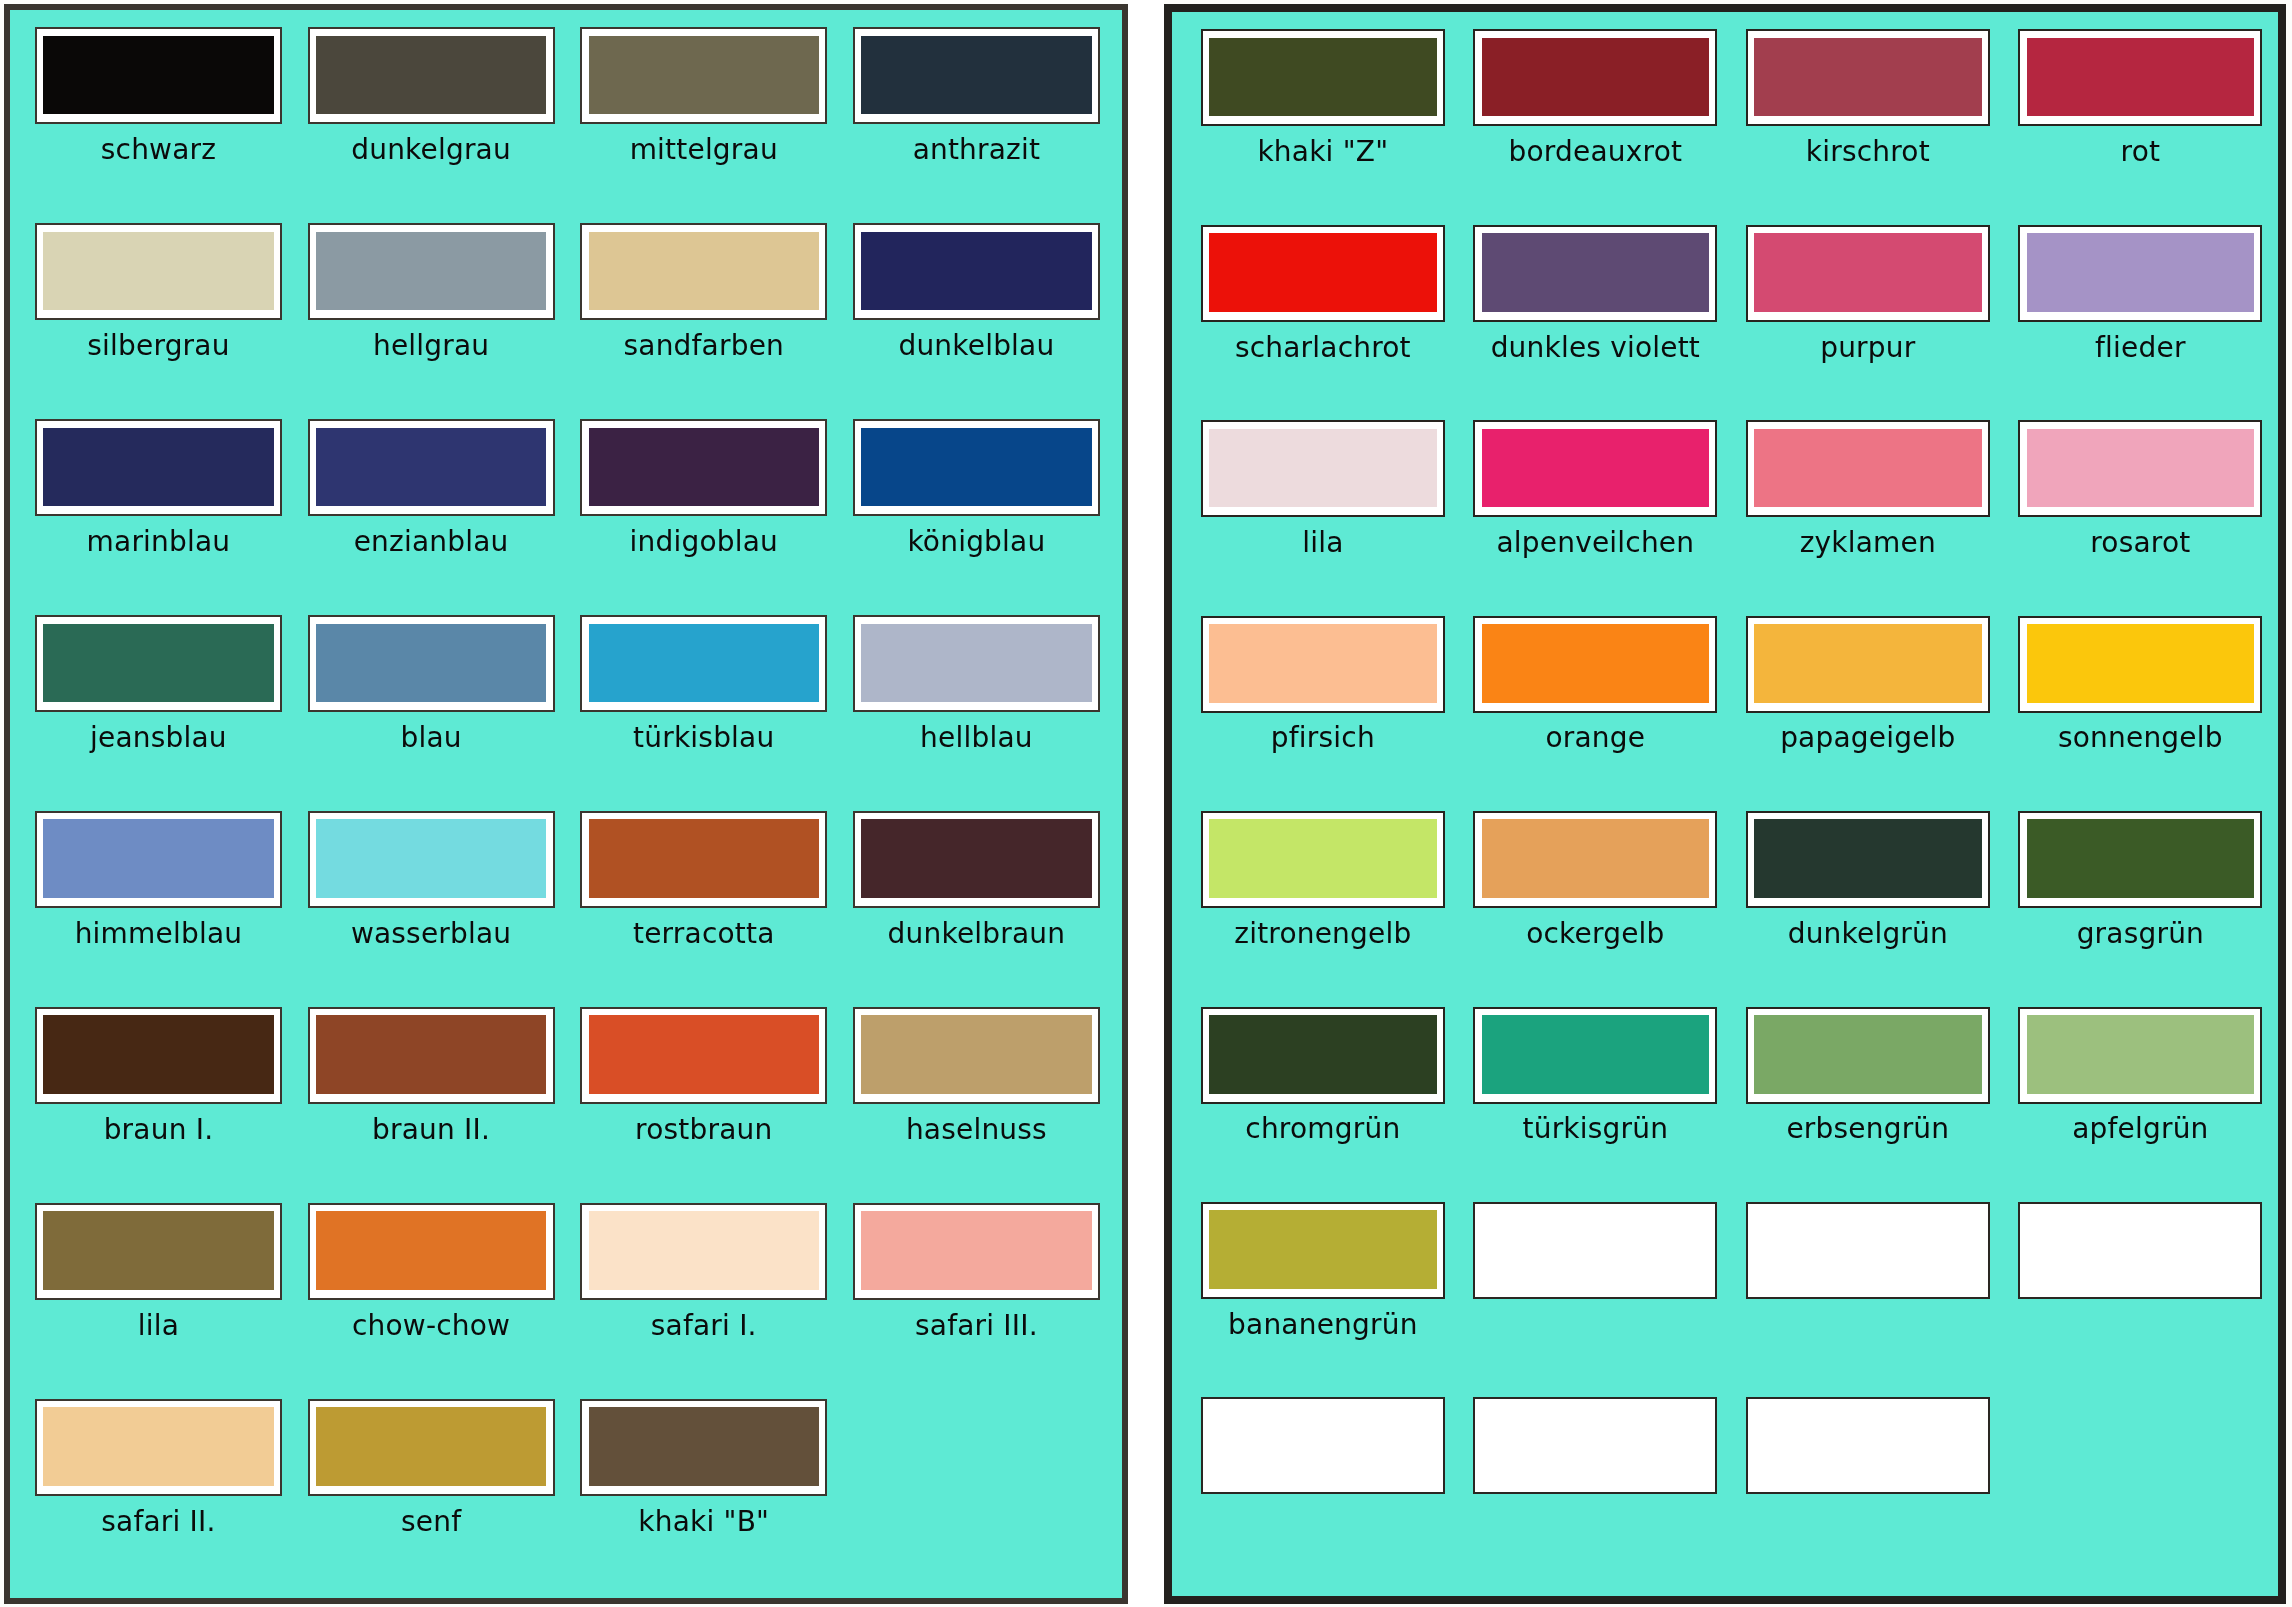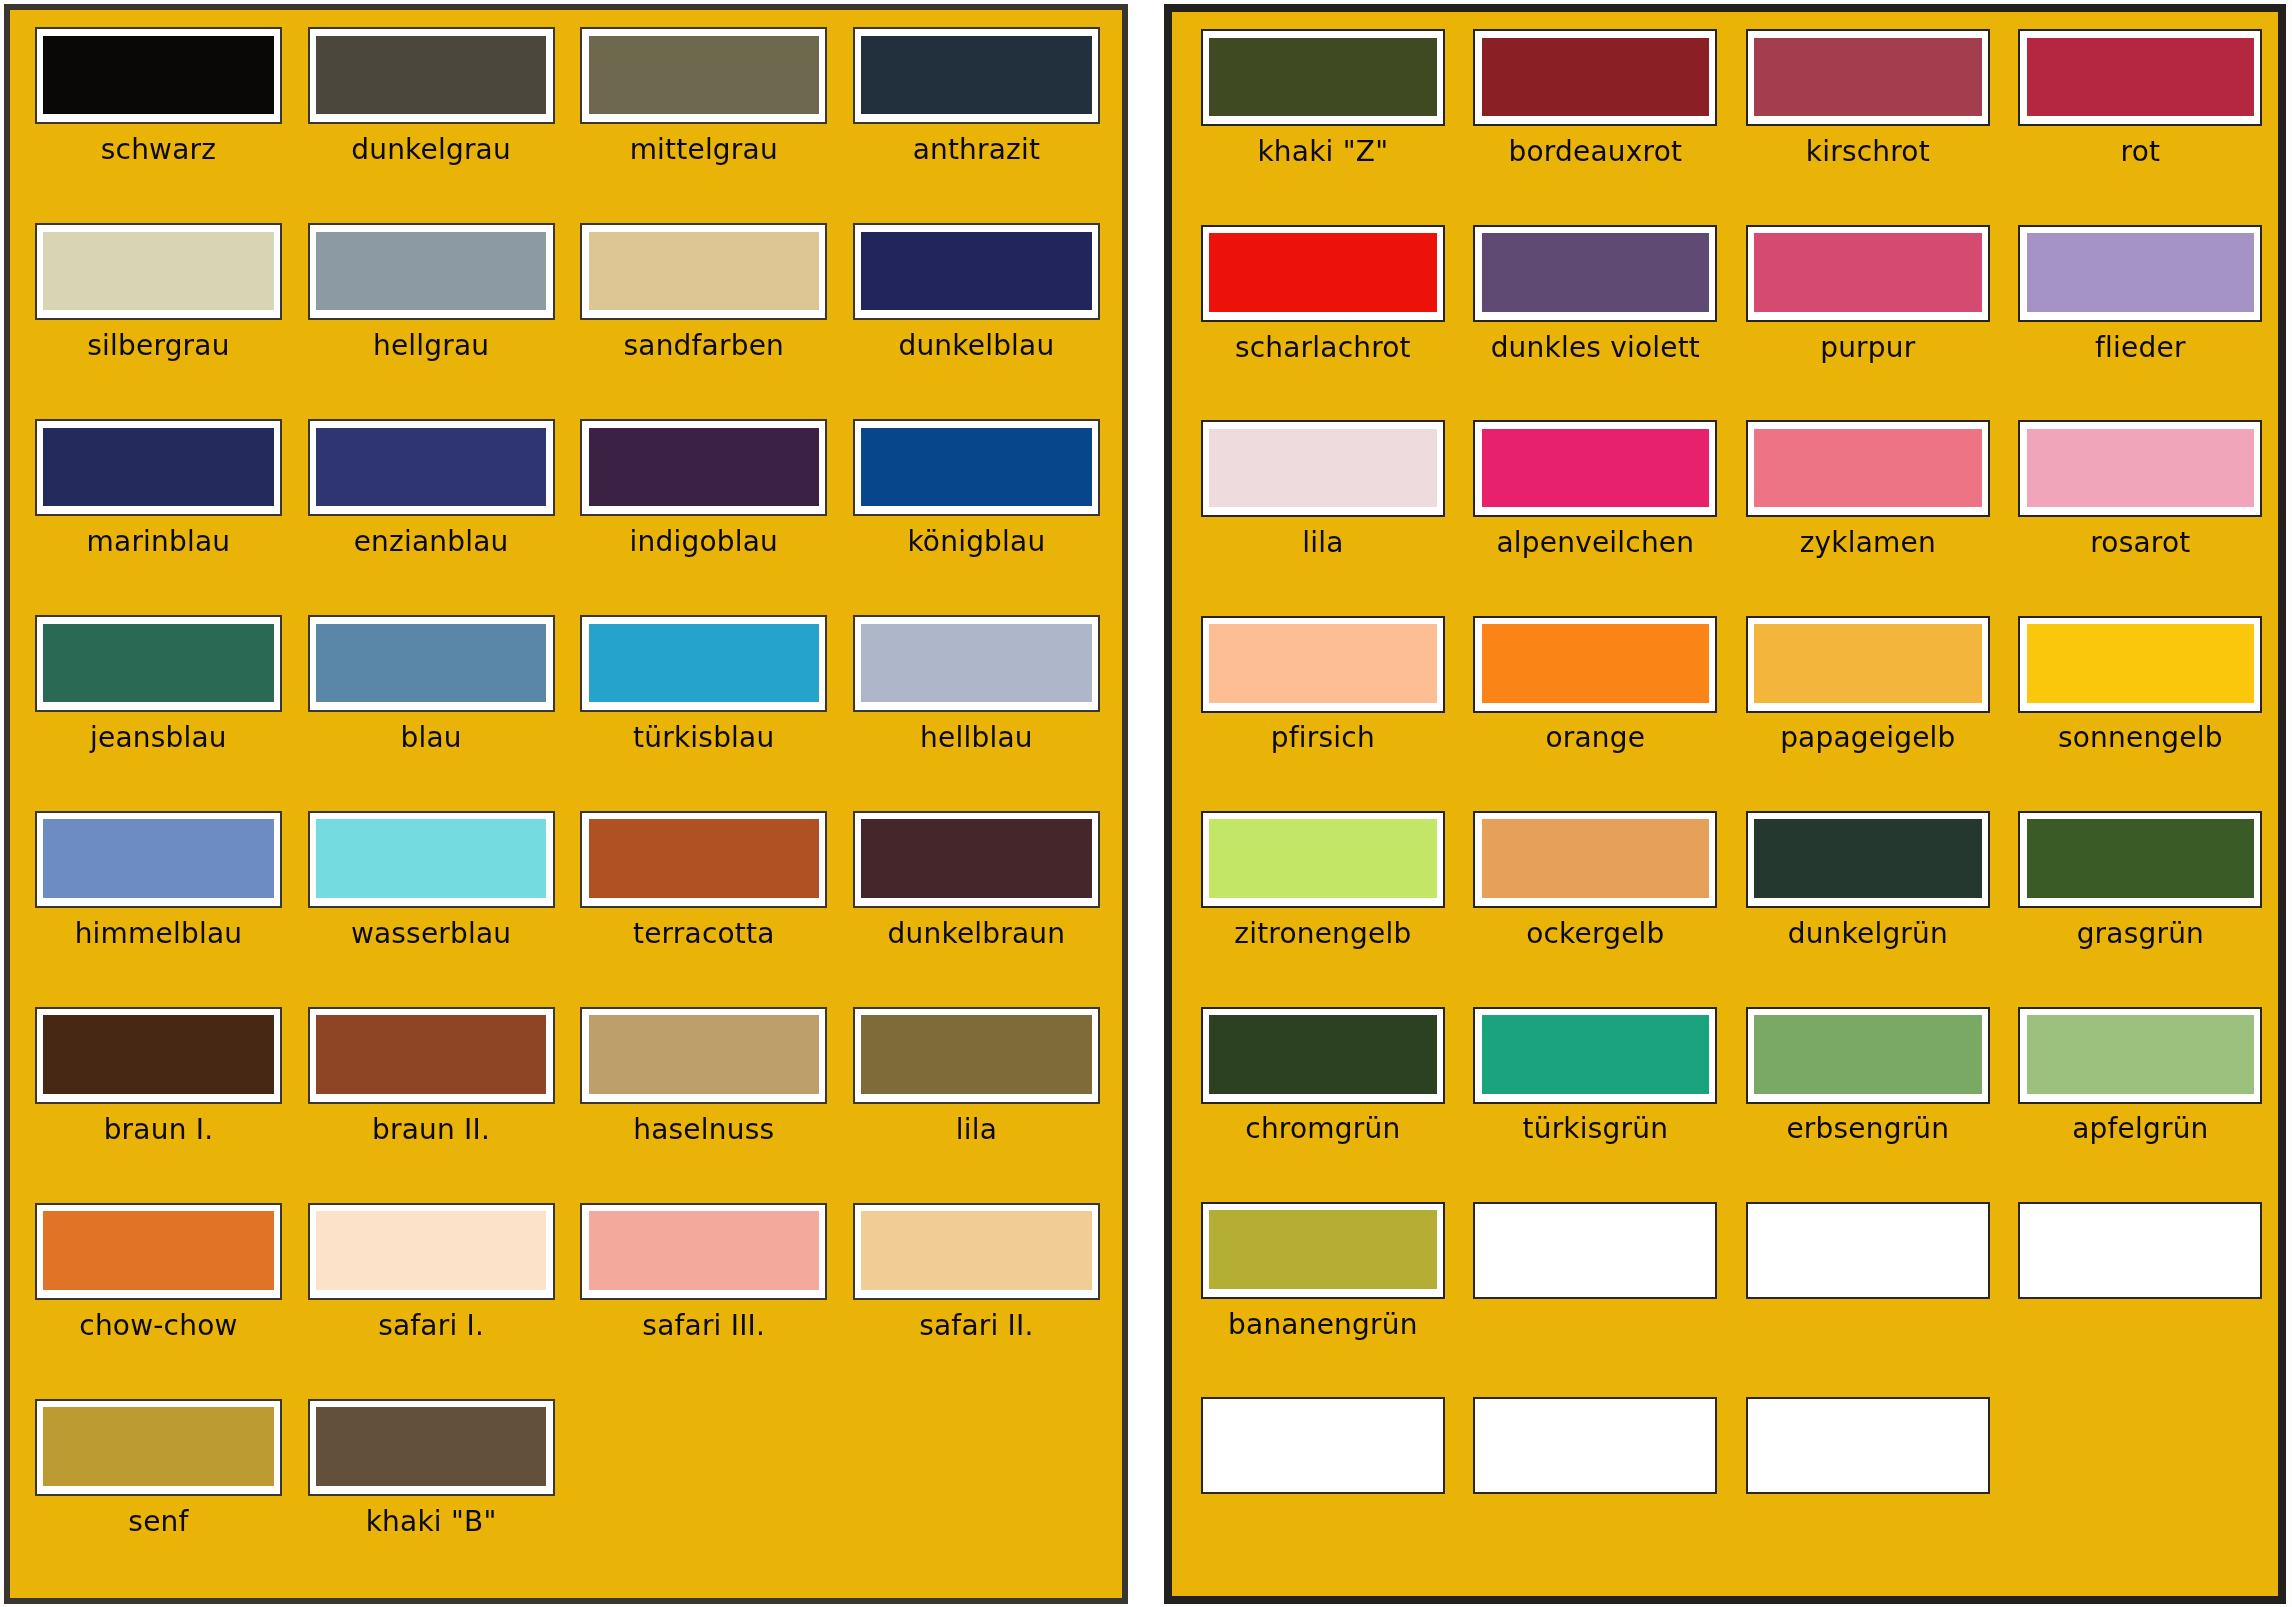--- a/index.html
+++ b/index.html
@@ -21,21 +21,21 @@
     display: flex;
     flex-direction: row;
     align-items: stretch;
     box-sizing: border-box;
     background: #fdfdfb;
   }
 
   
   .panel {
     box-sizing: border-box;
-    background: #eab308;
+    background: #5eead4;
     position: relative;
   }
   .panel-left {
     width: 1124px;
     margin: 3.6px 0 3.6px 3.6px;
     border: 6.3px solid #3a352f;
     padding: 12.5px 16px 9px 19.7px;
   }
   .panel-gap {
     width: 36px;
@@ -242,20 +242,26 @@
           <div class="swatch-label">braun I.</div>
         </div>
         <div class="cell">
           <div class="swatch-frame">
             <div class="swatch-fill" style="background: rgb(142, 69, 38);"></div>
           </div>
           <div class="swatch-label">braun II.</div>
         </div>
         <div class="cell">
           <div class="swatch-frame">
+            <div class="swatch-fill" style="background: rgb(217, 78, 38);"></div>
+          </div>
+          <div class="swatch-label">rostbraun</div>
+        </div>
+        <div class="cell">
+          <div class="swatch-frame">
             <div class="swatch-fill" style="background: rgb(189, 159, 107);"></div>
           </div>
           <div class="swatch-label">haselnuss</div>
         </div>
         <div class="cell">
           <div class="swatch-frame">
             <div class="swatch-fill" style="background: rgb(127, 107, 58);"></div>
           </div>
           <div class="swatch-label">lila</div>
         </div>

